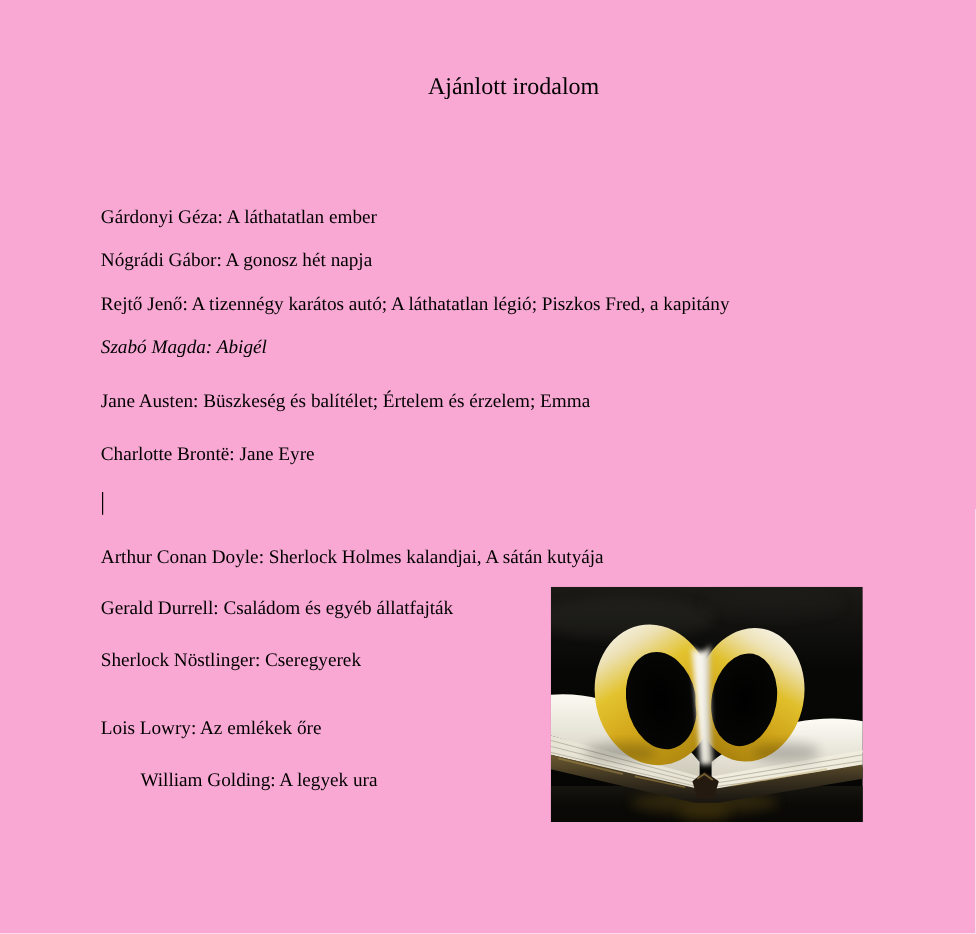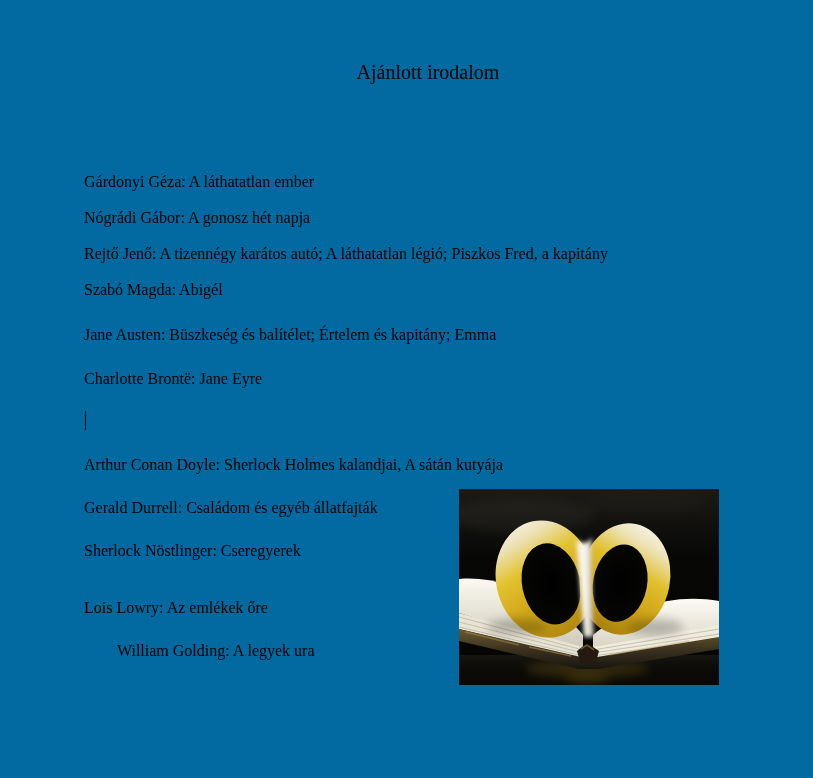--- a/index.html
+++ b/index.html
@@ -1,19 +1,19 @@
 <!DOCTYPE html>
 <html><head>
 <meta charset="utf-8">
 <style>
   html,body{margin:0;padding:0;background:#ffffff;}
   .canvas{
     position:relative;
     width:813px;height:778px;
-    background:#0369a1;
+    background:#f9a8d4;
     color:#000000;
     font-family:"Liberation Serif","DejaVu Serif",serif;
     overflow:hidden;
   }
   .doc-title{
     position:absolute;
     left:88px;width:680px;
     text-align:center;
     font-size:20px;line-height:26px;
     white-space:nowrap;
@@ -46,22 +46,22 @@
 
 <div class="canvas">
 
   <div class="doc-title" style="top:59px">Ajánlott irodalom</div>
 
 
   <div id="entries">
       <div class="entry" style="top: 169px;"><span>Gárdonyi Géza: A láthatatlan ember</span></div>
       <div class="entry" style="top: 205px;"><span>Nógrádi Gábor: A gonosz hét napja</span></div>
       <div class="entry" style="top: 241px;"><span>Rejtő Jenő: A tizennégy karátos autó; A láthatatlan légió; Piszkos Fred, a kapitány</span></div>
-      <div class="entry" style="top: 277px;"><span>Szabó Magda: Abigél</span></div>
-      <div class="entry" style="top: 322px;"><span>Jane Austen: Büszkeség és balítélet; Értelem és kapitány; Emma</span></div>
+      <div class="entry" style="top: 277px; font-style: italic;"><span>Szabó Magda: Abigél</span></div>
+      <div class="entry" style="top: 322px;"><span>Jane Austen: Büszkeség és balítélet; Értelem és érzelem; Emma</span></div>
       <div class="entry" style="top: 366px;"><span>Charlotte Brontë: Jane Eyre</span></div>
       <div class="entry" style="top: 409px;"><span class="caret"></span></div>
       <div class="entry" style="top: 452px;"><span>Arthur Conan Doyle: Sherlock Holmes kalandjai, A sátán kutyája</span></div>
       <div class="entry" style="top: 495px;"><span>Gerald Durrell: Családom és egyéb állatfajták</span></div>
       <div class="entry" style="top: 538px;"><span>Sherlock Nöstlinger: Cseregyerek</span></div>
       <div class="entry" style="top: 595px;"><span>Lois Lowry: Az emlékek őre</span></div>
       <div class="entry" style="top: 638px; margin-left: 33px;"><span>William Golding: A legyek ura</span></div>
     </div>
 
   <figure class="figure">

